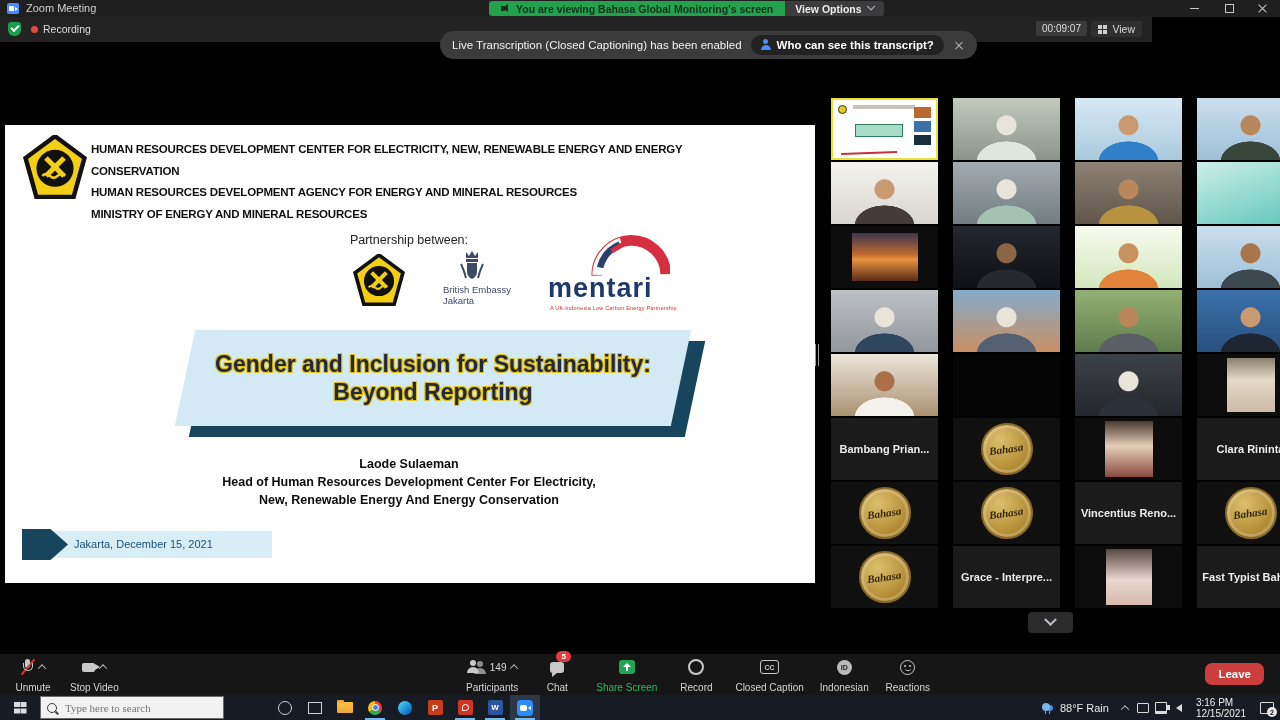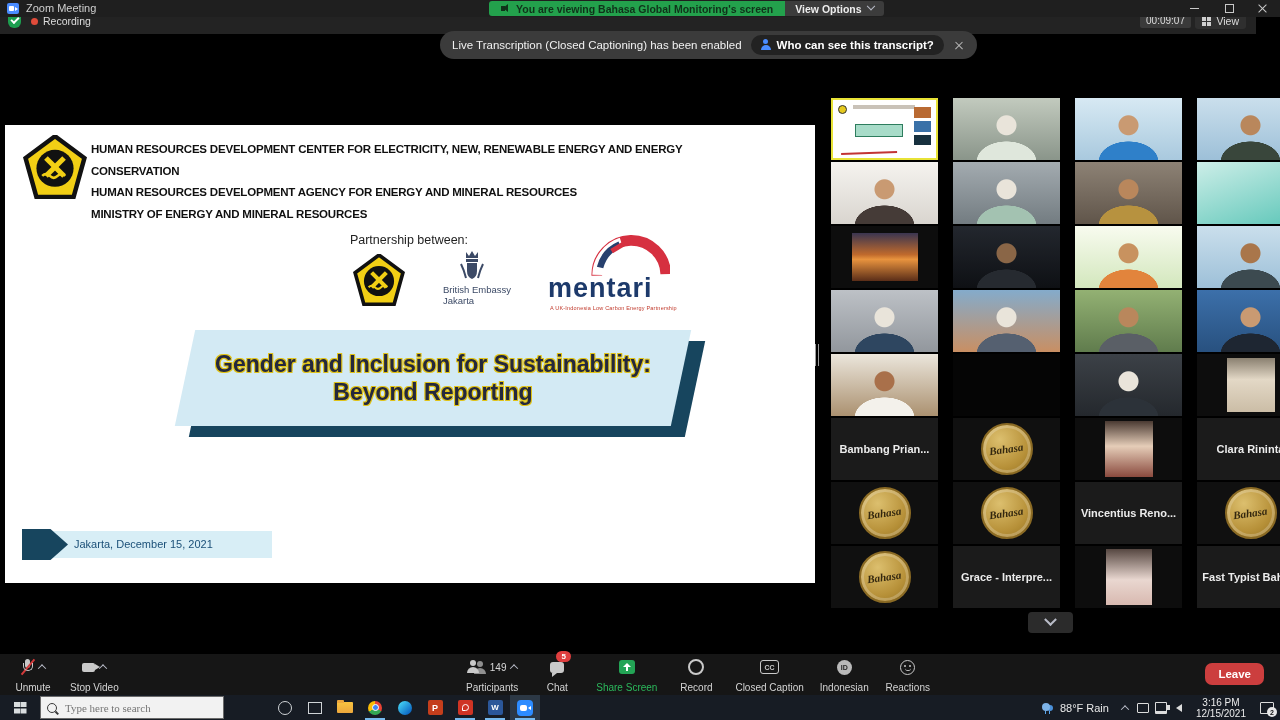--- a/index.html
+++ b/index.html
@@ -18,21 +18,21 @@
   .spk::after{content:"";position:absolute;left:2px;top:0;border-right:5px solid #10321a;border-top:4.5px solid transparent;border-bottom:4.5px solid transparent}
   .sb-dark{display:flex;align-items:center;gap:6px;background:#3c3c3c;color:#ededed;font-weight:bold;
     font-size:10.5px;padding:0 10px;border-radius:0 3px 3px 0;cursor:pointer}
   .win-ctrls{position:absolute;right:0;top:0;height:17px;display:flex}
   .wbtn{width:34px;height:17px;position:relative}
   .wbtn.min::before{content:"";position:absolute;left:12px;top:8px;width:9px;height:1px;background:#c8c8c8}
   .wbtn.max::before{content:"";position:absolute;left:13px;top:4px;width:7px;height:7px;border:1px solid #c8c8c8}
   .wbtn.close::before,.wbtn.close::after{content:"";position:absolute;left:11px;top:8px;width:11px;height:1px;background:#c8c8c8}
   .wbtn.close::before{transform:rotate(45deg)}.wbtn.close::after{transform:rotate(-45deg)}
   
-  #meetingbar{position:absolute;left:0;top:9px;width:1256px;height:25px;background:#232323;z-index:30}
+  #meetingbar{position:absolute;left:0;top:17px;width:1152px;height:25px;background:#232323;z-index:30}
   .shield{position:absolute;left:8px;top:5px;width:13px;height:14px;background:#1d9e4f;border-radius:3px 3px 6px 6px}
   .shield::before{content:"";position:absolute;left:3px;top:3px;width:6px;height:3px;border-left:2px solid #fff;border-bottom:2px solid #fff;transform:rotate(-45deg)}
   .rec-dot{position:absolute;left:31px;top:9px;width:7px;height:7px;border-radius:50%;background:#e04b3a}
   .rec-label{position:absolute;left:43px;top:5px;font-size:10.5px;color:#dddddd;line-height:15px}
   .timer{position:absolute;right:65px;top:4px;background:#3a3a3a;color:#dcdcdc;font-size:10px;padding:2px 6px;border-radius:2px}
   .viewbtn{position:absolute;right:10px;top:4px;display:flex;align-items:center;gap:5px;background:#2f2f2f;color:#dcdcdc;font-size:10.5px;padding:2px 7px;border-radius:3px;cursor:pointer}
   .grid-ic{width:9px;height:9px;position:relative}
   .grid-ic::before{content:"";position:absolute;left:0;top:0;width:4px;height:4px;background:#cfcfcf;box-shadow:5px 0 0 #cfcfcf,0 5px 0 #cfcfcf,5px 5px 0 #cfcfcf}
   
   #toast{position:absolute;left:440px;top:31px;height:28px;background:#3b3b3b;border-radius:14px;display:flex;align-items:center;padding:0 12px;gap:9px;z-index:35}
@@ -184,21 +184,21 @@
   .weather{display:flex;align-items:center;gap:5px;padding:0 7px;cursor:pointer}
   .ic-weather{width:14px;height:11px;position:relative}
   .ic-weather::before{content:"";position:absolute;left:1px;top:1px;width:8px;height:8px;border-radius:50%;background:#7db3e8;box-shadow:4px 1px 0 -1px #4a90d9}
   .ic-weather::after{content:"";position:absolute;left:4px;bottom:-1px;width:1.5px;height:3px;background:#5aa7ef;box-shadow:4px 0 0 #5aa7ef}
   .weather span{font-size:11px;color:#e8e8e8;white-space:nowrap}
   .tray-btn{width:18px;height:25px;display:flex;align-items:center;justify-content:center;cursor:pointer}
   .ic-tablet{width:10px;height:8px;border:1.2px solid #dcdcdc;border-radius:1px}
   .ic-net{width:10px;height:8px;border:1.2px solid #dcdcdc;border-bottom-width:3px;border-radius:1px}
   .ic-vol{width:0;height:0;border-right:6px solid #dcdcdc;border-top:4px solid transparent;border-bottom:4px solid transparent;position:relative}
   .ic-vol::before{content:"";position:absolute;left:-9px;top:-2.5px;width:3px;height:5px;background:#dcdcdc}
-  .clock{padding:0 8px;text-align:center;cursor:pointer}
+  .clock{padding:0 8px;text-align:left;cursor:pointer}
   .clock div{font-size:10px;line-height:11px;color:#ececec}
   .notif{width:26px;height:25px;display:flex;align-items:center;justify-content:center;position:relative;cursor:pointer}
   .ic-notif{width:12px;height:10px;border:1.2px solid #dcdcdc;border-radius:1px 1px 1px 0}
   .notif .nbadge{position:absolute;right:3px;bottom:3px;width:10px;height:10px;border-radius:50%;background:#e8e8e8;color:#111;font-size:7px;font-weight:bold;display:flex;align-items:center;justify-content:center}
 </style>
 </head>
 <body>
 
 <div id="titlebar">
   <span class="win-ic"></span>
@@ -282,20 +282,25 @@
     <div class="m-tag">A UK-Indonesia Low Carbon Energy Partnership</div>
   </div>
   <div class="banner-wrap">
     <div class="banner-back"></div>
     <div class="banner-front"></div>
     <div class="banner-text">
       <div>Gender and Inclusion for Sustainability:</div>
       <div>Beyond Reporting</div>
     </div>
   </div>
+  <div class="speaker">
+    <div>Laode Sulaeman</div>
+    <div>Head of Human Resources Development Center For Electricity,</div>
+    <div>New, Renewable Energy And Energy Conservation</div>
+  </div>
   <div class="date-strip">
     <div class="date-arrow"></div>
     <div class="date-text">Jakarta, December 15, 2021</div>
   </div>
 </div>
 
 <div class="resize-handle"></div>
 <div id="gallery">
   <div class="tile t-share">
     <span class="ms-logo"></span>

